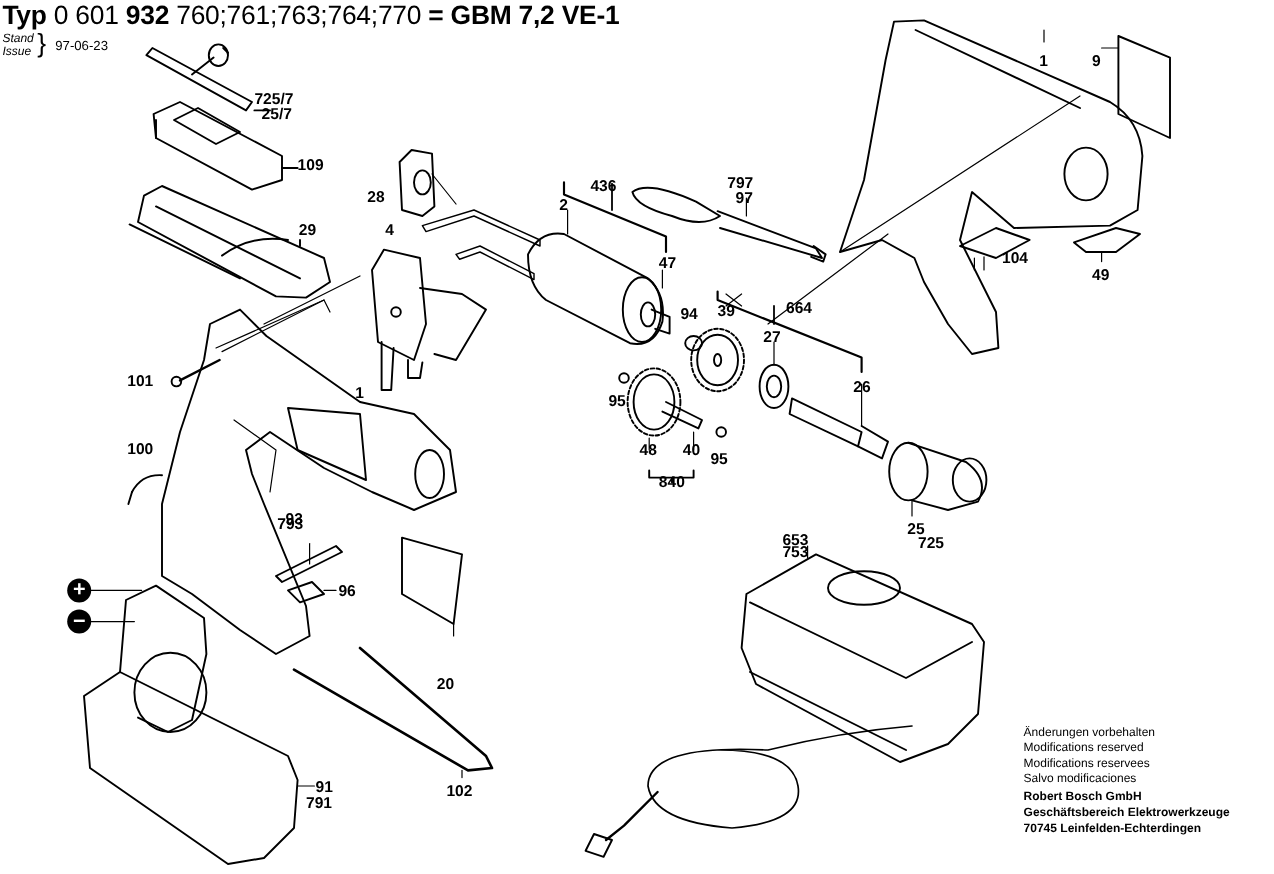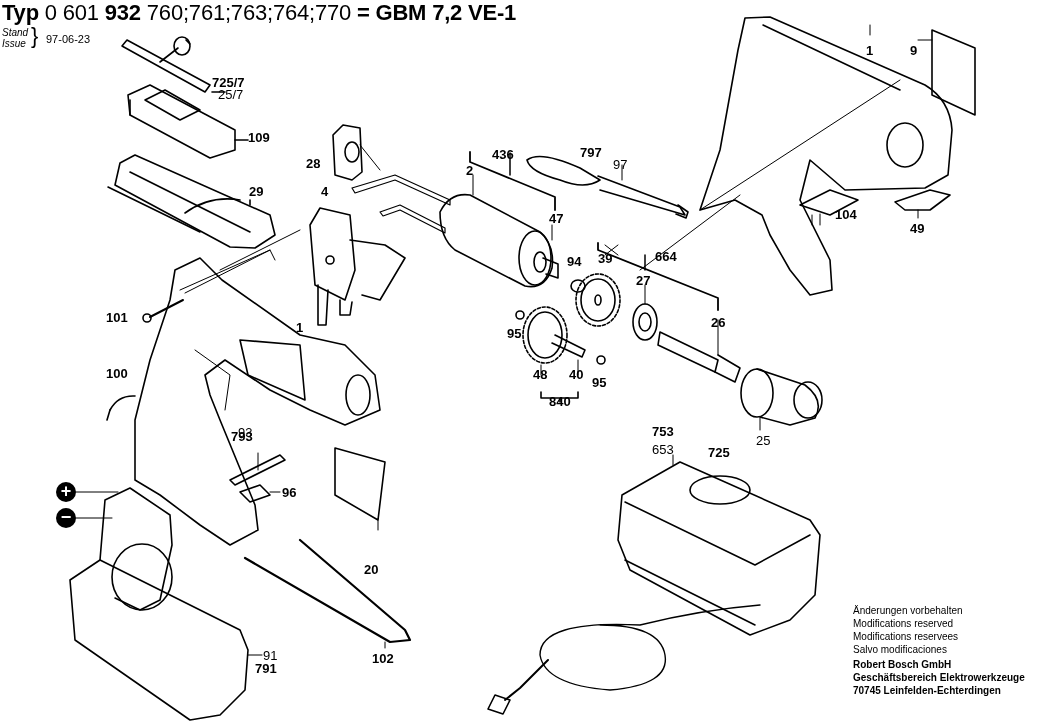--- a/index.html
+++ b/index.html
@@ -4,21 +4,21 @@
 <style>
   html,body{margin:0;padding:0;background:#fff;}
   body{width:1062px;height:728px;position:relative;overflow:hidden;font-family:"Liberation Sans",sans-serif;color:#000;}
   .title{position:absolute;left:2px;top:0px;font-size:22px;white-space:nowrap;letter-spacing:-0.2px;}
   .title b{font-weight:bold;}
   .stand{position:absolute;left:2px;top:27px;font-size:10px;line-height:11px;font-style:italic;}
   .brace{position:absolute;left:31px;top:25px;font-size:22px;line-height:22px;}
   .date{position:absolute;left:46px;top:33px;font-size:11px;}
   svg.draw{position:absolute;left:0;top:0;}
   .lbl{position:absolute;font-size:13px;font-weight:bold;white-space:nowrap;line-height:14px;}
-  .lbl.thin{font-weight:normal;}
+  .lbl.thin{font-weight:bold;}
   .footer{position:absolute;left:853px;top:604px;font-size:10px;line-height:13px;}
   .footer .b{font-weight:bold;}
   .sign{position:absolute;width:20px;height:20px;border-radius:50%;background:#000;color:#fff;font-weight:bold;font-size:18px;line-height:19px;text-align:center;}
 </style>
 </head>
 <body>
 
 <div class="title">
   <b>Typ</b>
   <span>0 601</span>
@@ -201,46 +201,46 @@
 
 <div class="lbl" style="left:212px;top:76px">725/7</div>
 <div class="lbl thin" style="left:218px;top:88px">25/7</div>
 <div class="lbl" style="left:248px;top:131px">109</div>
 <div class="lbl" style="left:249px;top:185px">29</div>
 <div class="lbl" style="left:306px;top:157px">28</div>
 <div class="lbl" style="left:321px;top:185px">4</div>
 <div class="lbl" style="left:492px;top:148px">436</div>
 <div class="lbl" style="left:466px;top:164px">2</div>
 <div class="lbl" style="left:549px;top:212px">47</div>
-<div class="lbl" style="left:580px;top:146px">797</div>
+<div class="lbl" style="left:606px;top:146px">797</div>
 <div class="lbl thin" style="left:613px;top:158px">97</div>
 <div class="lbl" style="left:866px;top:44px">1</div>
 <div class="lbl" style="left:910px;top:44px">9</div>
 <div class="lbl" style="left:835px;top:208px">104</div>
 <div class="lbl" style="left:910px;top:222px">49</div>
 <div class="lbl" style="left:567px;top:255px">94</div>
 <div class="lbl" style="left:598px;top:252px">39</div>
 <div class="lbl" style="left:655px;top:250px">664</div>
 <div class="lbl" style="left:636px;top:274px">27</div>
 <div class="lbl" style="left:711px;top:316px">26</div>
 <div class="lbl" style="left:507px;top:327px">95</div>
 <div class="lbl" style="left:592px;top:376px">95</div>
 <div class="lbl" style="left:533px;top:368px">48</div>
 <div class="lbl" style="left:569px;top:368px">40</div>
 <div class="lbl" style="left:549px;top:395px">840</div>
 <div class="lbl thin" style="left:756px;top:434px">25</div>
-<div class="lbl" style="left:708px;top:446px">725</div>
+<div class="lbl" style="left:765px;top:446px">725</div>
 <div class="lbl" style="left:106px;top:311px">101</div>
 <div class="lbl" style="left:296px;top:321px">1</div>
 <div class="lbl" style="left:106px;top:367px">100</div>
 <div class="lbl" style="left:231px;top:430px">793</div>
 <div class="lbl thin" style="left:238px;top:426px">93</div>
 <div class="lbl" style="left:282px;top:486px">96</div>
 <div class="lbl" style="left:364px;top:563px">20</div>
-<div class="lbl" style="left:652px;top:425px">753</div>
+<div class="lbl" style="left:652px;top:453px">753</div>
 <div class="lbl thin" style="left:652px;top:443px">653</div>
 <div class="lbl thin" style="left:263px;top:649px">91</div>
 <div class="lbl" style="left:255px;top:662px">791</div>
 <div class="lbl" style="left:372px;top:652px">102</div>
 
 <div class="sign" style="left:56px;top:482px">+</div>
 <div class="sign" style="left:56px;top:508px">−</div>
 
 <div class="footer">
   <div>Änderungen vorbehalten</div>

